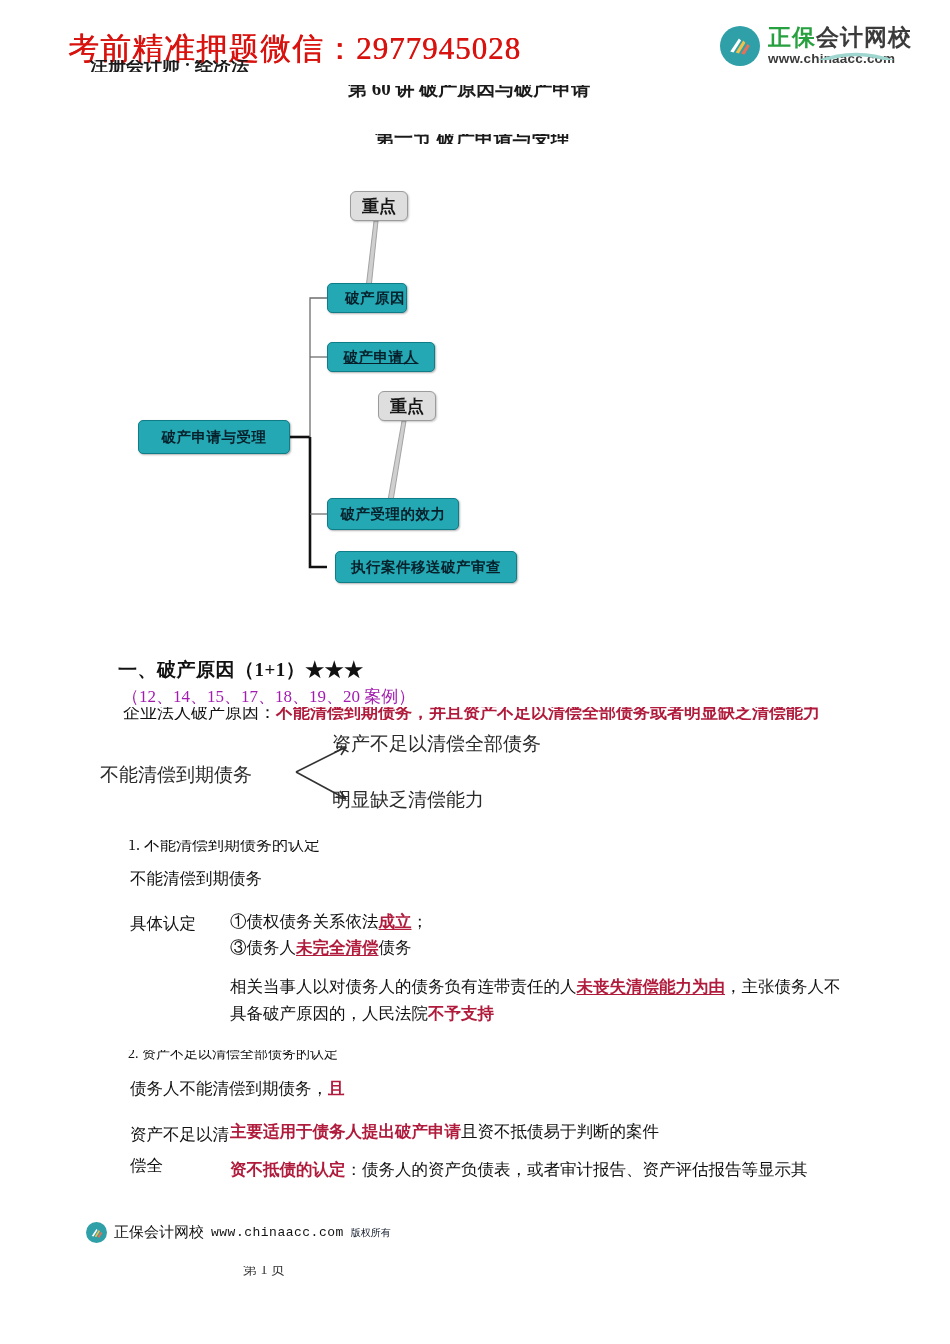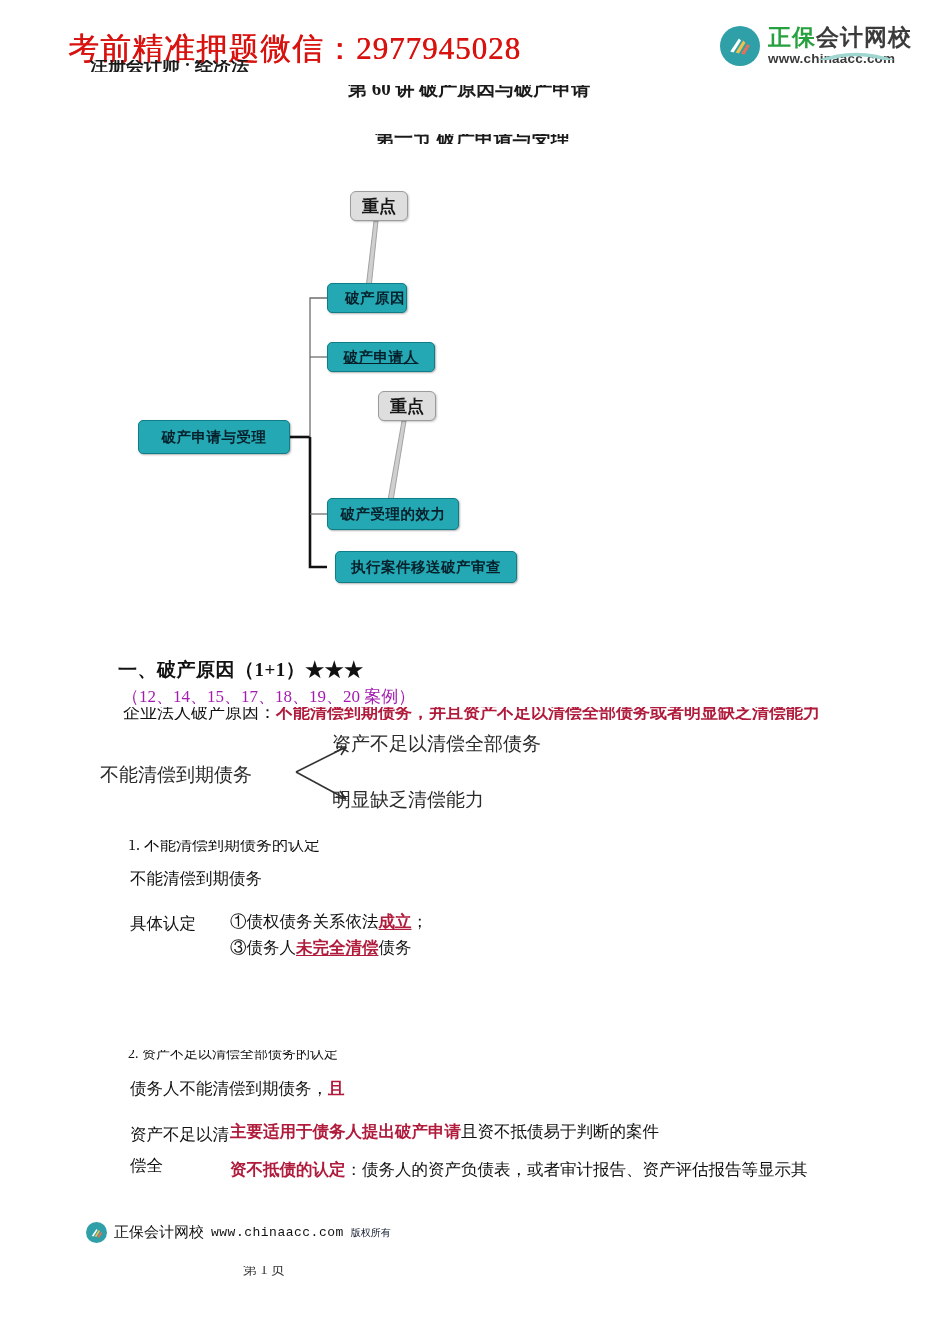--- a/index.html
+++ b/index.html
@@ -238,20 +238,23 @@
     <div class="row">
       <div class="cell-label">具体认定</div>
       <div class="cell-body">
         <div class="ol-item">
           <span>①</span><span>债权债务关系依法</span><span class="red-u">成立</span><span>；</span>
         </div>
         <div class="ol-item">
           <span>③</span><span>债务人</span><span class="red-u">未完全清偿</span><span>债务</span>
         </div>
         <div class="gap"></div>
+        <div>
+          <span>相关当事人以对债务人的债务负有连带责任的人</span><span class="red-u">未丧失清偿能力为由</span><span>，主张债务人不具备破产原因的，人民法院</span><span class="red">不予支持</span>
+        </div>
       </div>
     </div>
   </div>
 
   <div class="clip-f">2. 资产不足以清偿全部债务的认定</div>
 
   <div class="tbl tbl-2">
     <div class="hdr">
       <span>债务人不能清偿到期债务，</span><span class="red">且</span>
     </div>

